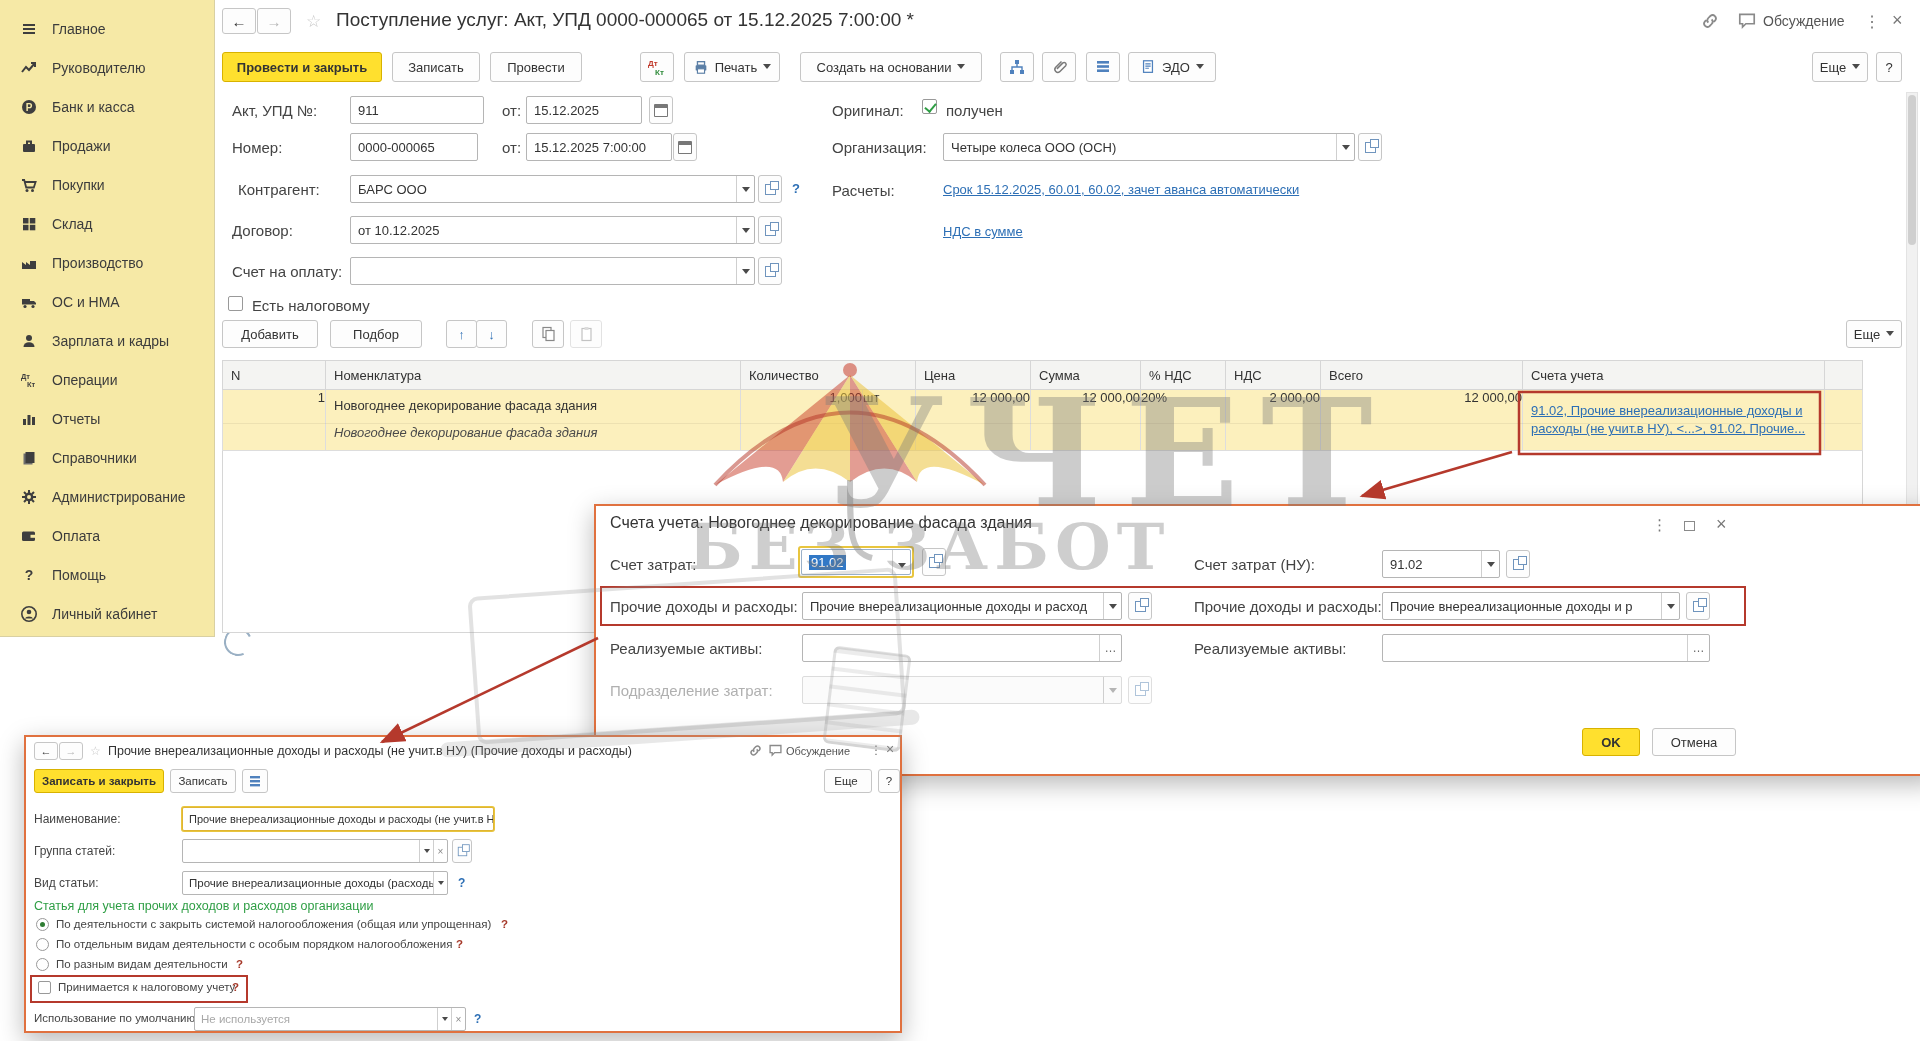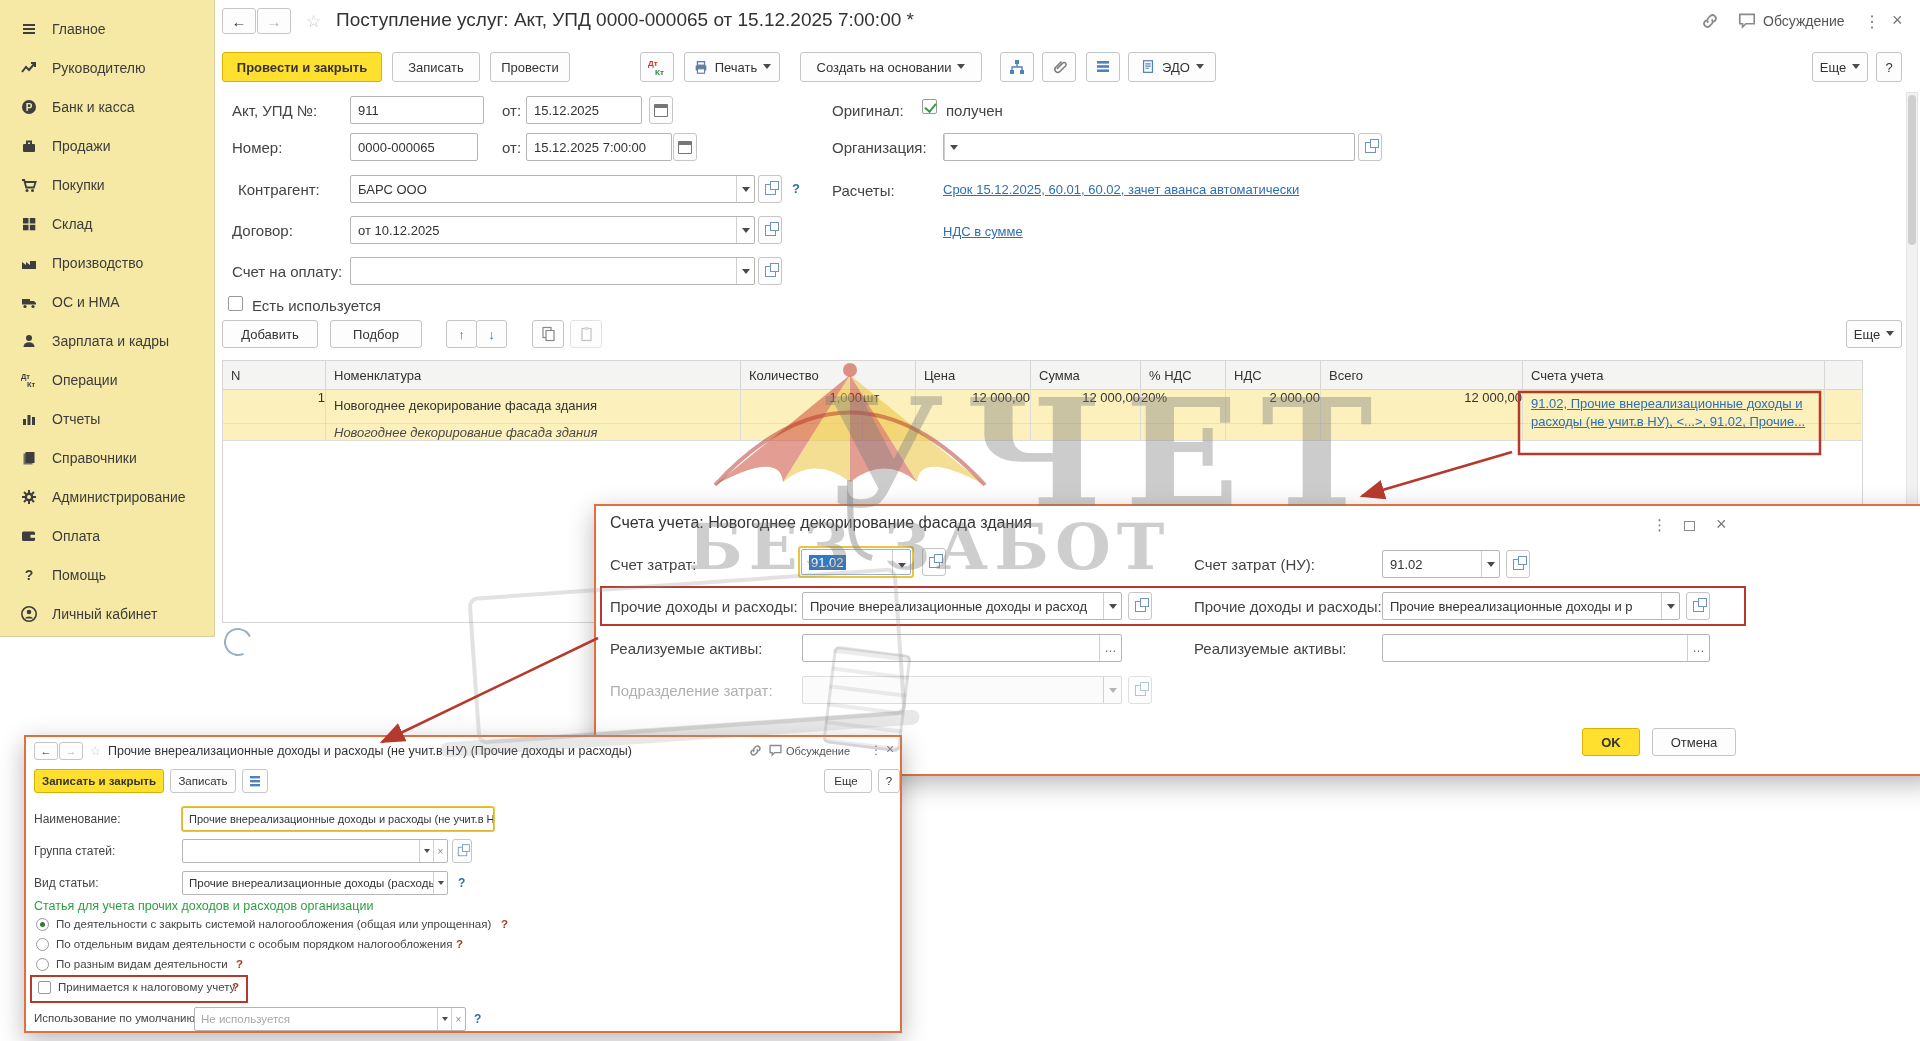--- a/index.html
+++ b/index.html
@@ -48,21 +48,21 @@
   
   .grid{position:absolute;left:222px;top:360px;width:1640px;border-collapse:collapse;table-layout:fixed;
         font-size:13px;z-index:5;background:#fff}
   .grid th{background:#f4f4f2;font-weight:normal;text-align:left;height:29px;padding:0 8px;
            border:1px solid #d6d6d6;color:#333}
   .grid td{border:1px solid #ddd;vertical-align:top;padding:0;background:#fcf0bd}
   .grid td.fillercell{background:#fff;border:1px solid #d6d6d6;border-top:1px solid #ddd}
   .cellpad{padding:8px 8px 0 8px;white-space:nowrap}
   .num{text-align:right}
   .l2{font-style:italic;color:#4a4a4a;padding:12px 8px 0 8px;white-space:nowrap}
-  .acc-lnk{display:block;padding:5px 8px;font-size:13px;line-height:1.4;color:#2d6fb5;
+  .acc-lnk{display:block;padding:12px 8px;font-size:13px;line-height:1.4;color:#2d6fb5;
            text-decoration:underline;cursor:pointer}
   
   .dlg{position:absolute;left:594px;top:504px;width:1344px;height:272px;background:#fff;
        border:2px solid #e0713f;box-shadow:0 8px 24px rgba(0,0,0,.28);z-index:40}
   .artwin{position:absolute;left:24px;top:735px;width:878px;height:298px;background:#fff;
        border:2px solid #e0713f;box-shadow:0 8px 24px rgba(0,0,0,.28);z-index:45;font-size:12px}
   .winctl{position:absolute;font-size:15px;color:#777;cursor:pointer}
   .maxbox{position:absolute;width:11px;height:10px;border:1.5px solid #8a8a8a;cursor:pointer}
   .redframe{position:absolute;border:2px solid #b5392c;z-index:8;pointer-events:none}
   .focuswrap{position:absolute;border:2px solid #e8c53e;border-radius:3px;padding:1px;background:#fff}
@@ -242,21 +242,21 @@
 <span class="abs" style="left:1763px;top:13px;font-size:14px;color:#555;cursor:pointer">Обсуждение</span>
 <span class="winctl" style="left:1864px;top:12px;font-size:16px">⋮</span>
 <span class="winctl" style="left:1892px;top:10px;font-size:18px">×</span>
 
 <div class="btn primary" style="left:222px;top:52px;width:160px;height:30px">
     <span>Провести и закрыть</span>
   </div>
 <div class="btn" style="left:392px;top:52px;width:88px;height:30px">
     <span>Записать</span>
   </div>
-<div class="btn" style="left:490px;top:52px;width:80px;height:30px">
+<div class="btn" style="left:490px;top:52px;width:92px;height:30px">
     <span>Провести</span>
   </div>
 <div class="btn" style="left:640px;top:52px;width:34px;height:30px">
   <svg width="20" height="20" viewBox="0 0 20 20">
       <text x="1" y="9" font-size="8" font-weight="bold" fill="#c0392b">Дт</text>
       <text x="8" y="18" font-size="8" font-weight="bold" fill="#2e8b3a">Кт</text>
     </svg>
 </div>
 <div class="btn" style="left:684px;top:52px;width:96px;height:30px">
   <svg width="16" height="16" viewBox="0 0 18 18">
@@ -354,28 +354,29 @@
 <span class="lbl" style="left:232px;top:263px">Счет на оплату:</span>
 <div class="fld" style="left:350px;top:257px;width:405px">
     <span class="txt"></span>
     <span class="dd"></span>
   </div>
 <div class="sq" style="left:758px;top:257px">
     <span class="lnkicon"></span>
   </div>
 
 <div class="chk" style="left:228px;top:296px"></div>
-<span class="lbl" style="left:252px;top:297px">Есть используется</span>
+<span class="lbl" style="left:252px;top:297px">Есть налоговому</span>
 
 <span class="lbl" style="left:832px;top:102px">Оригинал:</span>
 <div class="chk checked" style="left:922px;top:99px"></div>
 <span class="lbl" style="left:946px;top:102px">получен</span>
 
 <span class="lbl" style="left:832px;top:139px">Организация:</span>
 <div class="fld" style="left:943px;top:133px;width:412px">
+    <span class="txt">Четыре колеса ООО (ОСН)</span>
     <span class="dd"></span>
   </div>
 <div class="sq" style="left:1358px;top:133px">
     <span class="lnkicon"></span>
   </div>
 
 <span class="lbl" style="left:832px;top:182px">Расчеты:</span>
 <span class="abs lnk" style="left:943px;top:182px">Срок 15.12.2025, 60.01, 60.02, зачет аванса автоматически</span>
 <span class="abs lnk" style="left:943px;top:224px">НДС в сумме</span>
 

